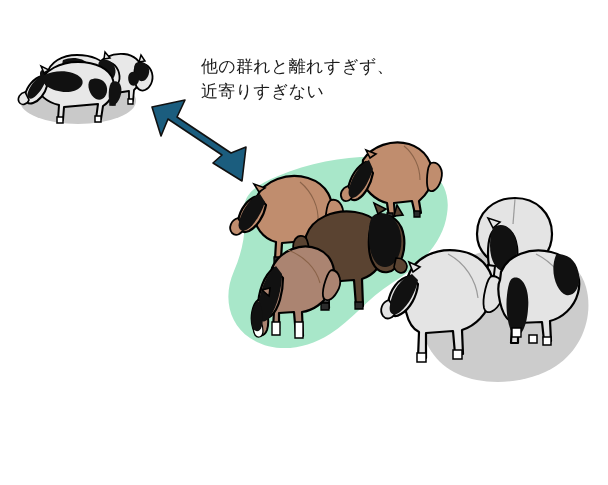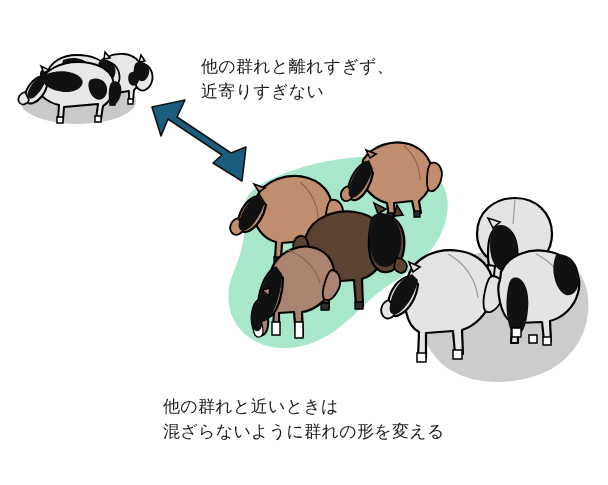--- a/index.html
+++ b/index.html
@@ -219,16 +219,14 @@
         <path fill="#ffffff" stroke="#000" stroke-width="1.5" d="M543 337 h8 v8 h-8 Z"></path>
         <path fill="#ffffff" stroke="#000" stroke-width="1.5" d="M529 335 h8 v8 h-8 Z"></path>
       </g>
     </g>
 
   </svg>
 
   <div class="txt" id="label-top">他の群れと離れすぎず、
 近寄りすぎない</div>
 
-  <div class="txt" id="label-bottom">他の群れと近いときは
-混ざらないように群れの形を変える</div>
 
 </div>
 
 </body></html>

